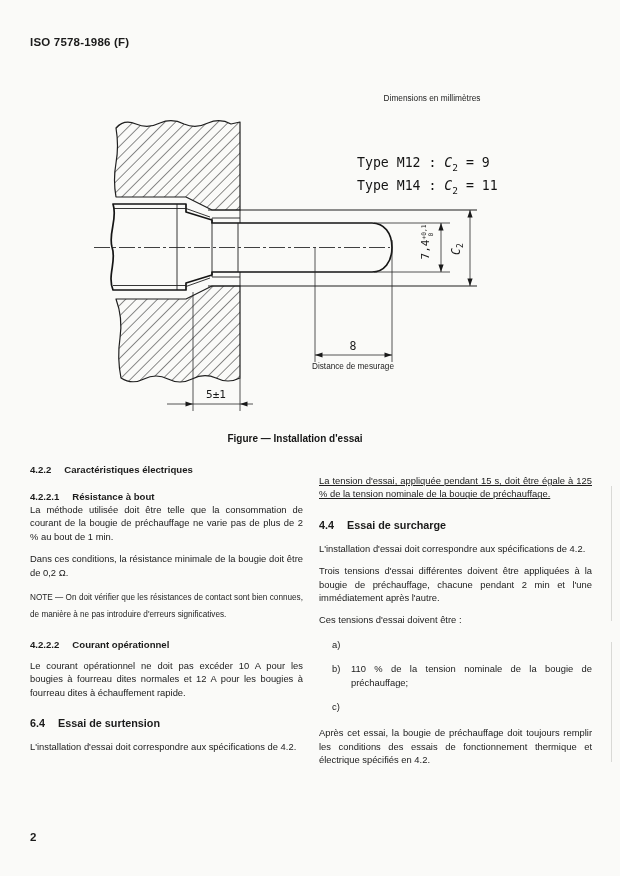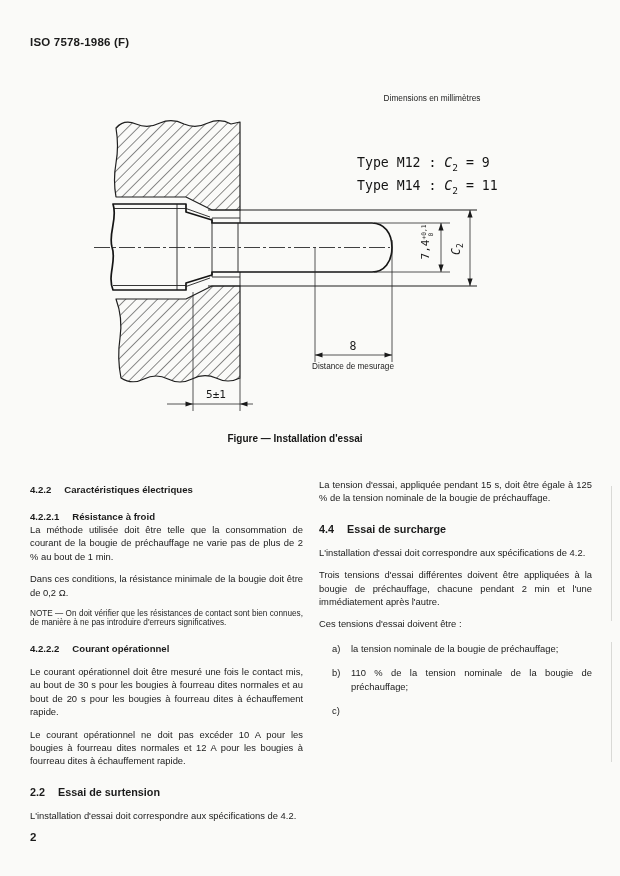--- a/index.html
+++ b/index.html
@@ -8,37 +8,37 @@
     background:#fafaf8;color:#1b1b1b;
     font-family:"Liberation Sans",sans-serif;
   }
   .iso-header{
     position:absolute;left:30px;top:36px;
     font-size:11.5px;font-weight:bold;letter-spacing:.2px;text-align:center;
   }
   .figure-svg{position:absolute;left:0;top:0;width:620px;height:460px;}
 
   .columns{
-    position:absolute;left:30px;top:472px;width:562px;
+    position:absolute;left:30px;top:452px;width:562px;
     display:flex;gap:16px;
   }
   .col{flex:1;min-width:0;}
   .pbody{
     font-size:9.4px;line-height:13.4px;text-align:justify;
     margin:9px 0 0 0;
   }
   .pnote{
-    font-size:8.2px;line-height:9px;text-align:justify;
+    font-size:8.2px;line-height:17px;text-align:justify;
     margin:10px 0 0 0;color:#252525;
   }
   .h-sub{font-size:9.6px;font-weight:bold;margin:16px 0 0 0;}
   .h-sec{font-size:10.8px;font-weight:bold;margin:18px 0 0 0;}
   .hnum{margin-right:13px;}
   .first-block{margin-top:12px;}
-  .rc-first{margin-top:6px;}
+  .rc-first{margin-top:22px;text-decoration:underline;}
   .li{display:flex;margin:11px 0 0 0;}
   .li-label{flex:none;width:19px;margin-left:13px;font-size:9.4px;line-height:13.4px;}
   .li-text{flex:1;font-size:9.4px;line-height:13.4px;text-align:justify;}
   .mt-lg{margin-top:13px;}
   .page-number{
     position:absolute;left:30px;top:831px;
     font-size:11.5px;font-weight:bold;
   }
   .scan-artifact{
     position:absolute;right:8px;width:1px;background:#d9d9d6;
@@ -151,54 +151,53 @@
   <text x="295" y="442" font-size="10" font-weight="bold" text-anchor="middle" font-family="Liberation Sans, sans-serif" fill="#161616">Figure — Installation d'essai</text>
 </svg>
 
 <div class="columns">
 
   <div class="col">
     <div class="h-sub first-block">
       <span class="hnum">4.2.2</span><span>Caractéristiques électriques</span>
     </div>
     <div class="h-sub">
-      <span class="hnum">4.2.2.1</span><span>Résistance à froid</span>
+      <span class="hnum">4.2.2.1</span><span>Résistance à bout</span>
     </div>
     <p class="pbody" style="margin-top:1px">La méthode utilisée doit être telle que la consommation de courant de la bougie de préchauffage ne varie pas de plus de 2 % au bout de 1 min.</p>
     <p class="pbody">Dans ces conditions, la résistance minimale de la bougie doit être de 0,2 Ω.</p>
     <p class="pnote">NOTE — On doit vérifier que les résistances de contact sont bien connues, de manière à ne pas introduire d'erreurs significatives.</p>
     <div class="h-sub">
       <span class="hnum">4.2.2.2</span><span>Courant opérationnel</span>
     </div>
-    <p class="pbody" style="margin-top:11px">Le courant opérationnel doit être mesuré une fois le contact mis, au bout de 30 s pour les bougies à fourreau dites normales et au bout de 20 s pour les bougies à fourreau dites à échauffement rapide.</p>
     <p class="pbody">Le courant opérationnel ne doit pas excéder 10 A pour les bougies à fourreau dites normales et 12 A pour les bougies à fourreau dites à échauffement rapide.</p>
     <div class="h-sec">
-      <span class="hnum">2.2</span><span>Essai de surtension</span>
+      <span class="hnum">6.4</span><span>Essai de surtension</span>
     </div>
     <p class="pbody" style="margin-top:11px">L'installation d'essai doit correspondre aux spécifications de 4.2.</p>
   </div>
 
   <div class="col">
     <p class="pbody rc-first">La tension d'essai, appliquée pendant 15 s, doit être égale à 125 % de la tension nominale de la bougie de préchauffage.</p>
     <div class="h-sec" style="">
       <span class="hnum">4.4</span><span>Essai de surcharge</span>
     </div>
     <p class="pbody" style="margin-top:11px">L'installation d'essai doit correspondre aux spécifications de 4.2.</p>
     <p class="pbody">Trois tensions d'essai différentes doivent être appliquées à la bougie de préchauffage, chacune pendant 2 min et l'une immédiatement après l'autre.</p>
     <p class="pbody">Ces tensions d'essai doivent être :</p>
     <div class="li">
       <span class="li-label">a)</span>
-      <span class="li-text">la tension nominale de la bougie de préchauffage;</span>
     </div>
     <div class="li">
       <span class="li-label">b)</span>
       <span class="li-text">110 % de la tension nominale de la bougie de préchauffage;</span>
     </div>
     <div class="li">
       <span class="li-label">c)</span>
     </div>
+    <p class="pbody mt-lg">Après cet essai, la bougie de préchauffage doit toujours remplir les conditions des essais de fonctionnement thermique et électrique spécifiés en 4.2.</p>
   </div>
 </div>
 
 <div class="page-number">2</div>
 
 <div class="scan-artifact sa1"></div>
 <div class="scan-artifact sa2"></div>
 
 </body></html>

